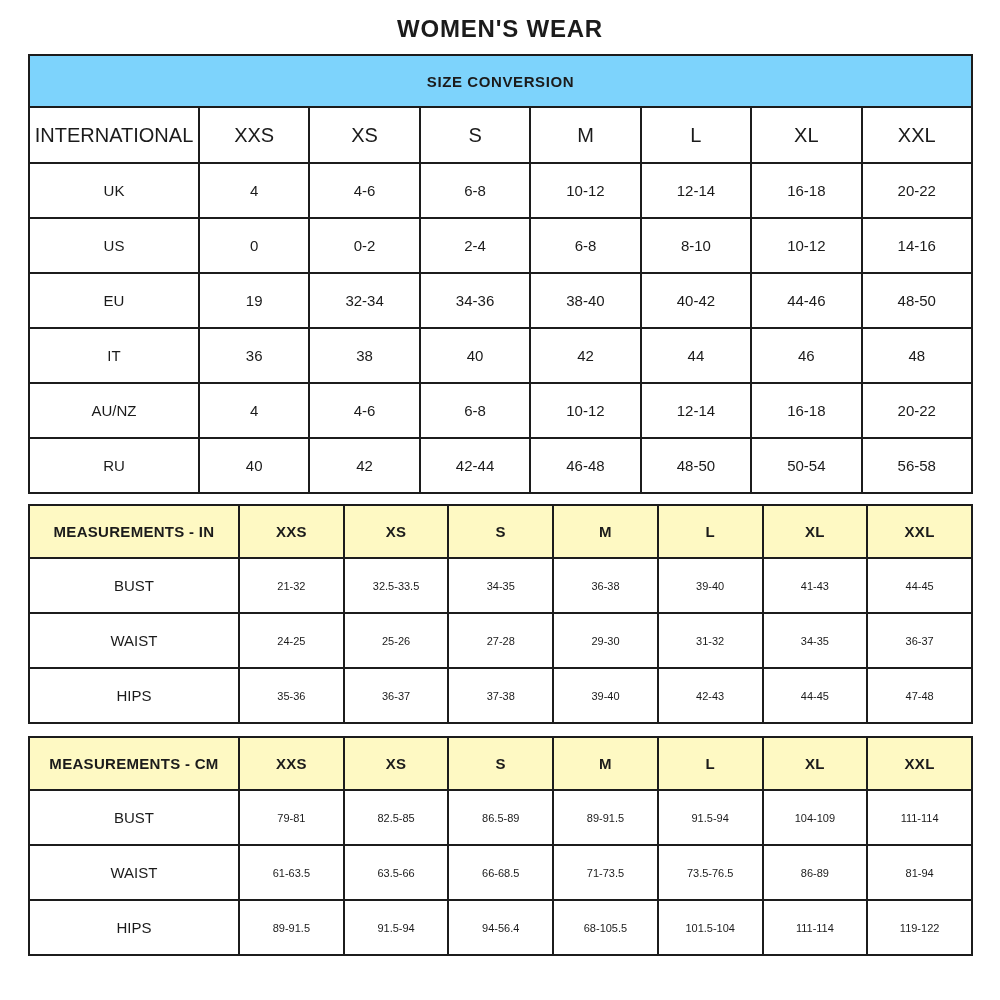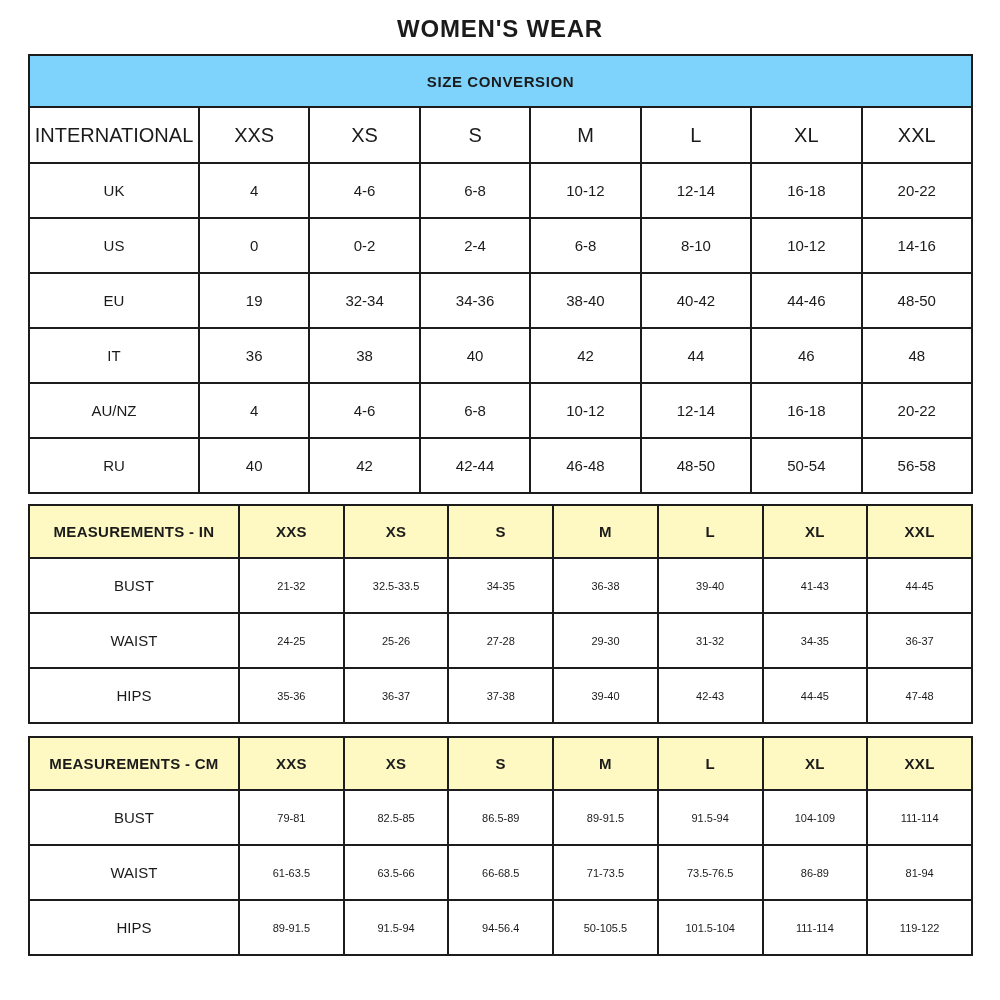--- a/index.html
+++ b/index.html
@@ -257,21 +257,21 @@
         <td class="val">71-73.5</td>
         <td class="val">73.5-76.5</td>
         <td class="val">86-89</td>
         <td class="val">81-94</td>
       </tr>
       <tr class="row">
         <td class="lbl">HIPS</td>
         <td class="val">89-91.5</td>
         <td class="val">91.5-94</td>
         <td class="val">94-56.4</td>
-        <td class="val">50-105.5</td>
+        <td class="val">68-105.5</td>
         <td class="val">101.5-104</td>
         <td class="val">111-114</td>
         <td class="val">119-122</td>
       </tr>
     </tbody>
   </table>
 
 </div>
 
 </body></html>

